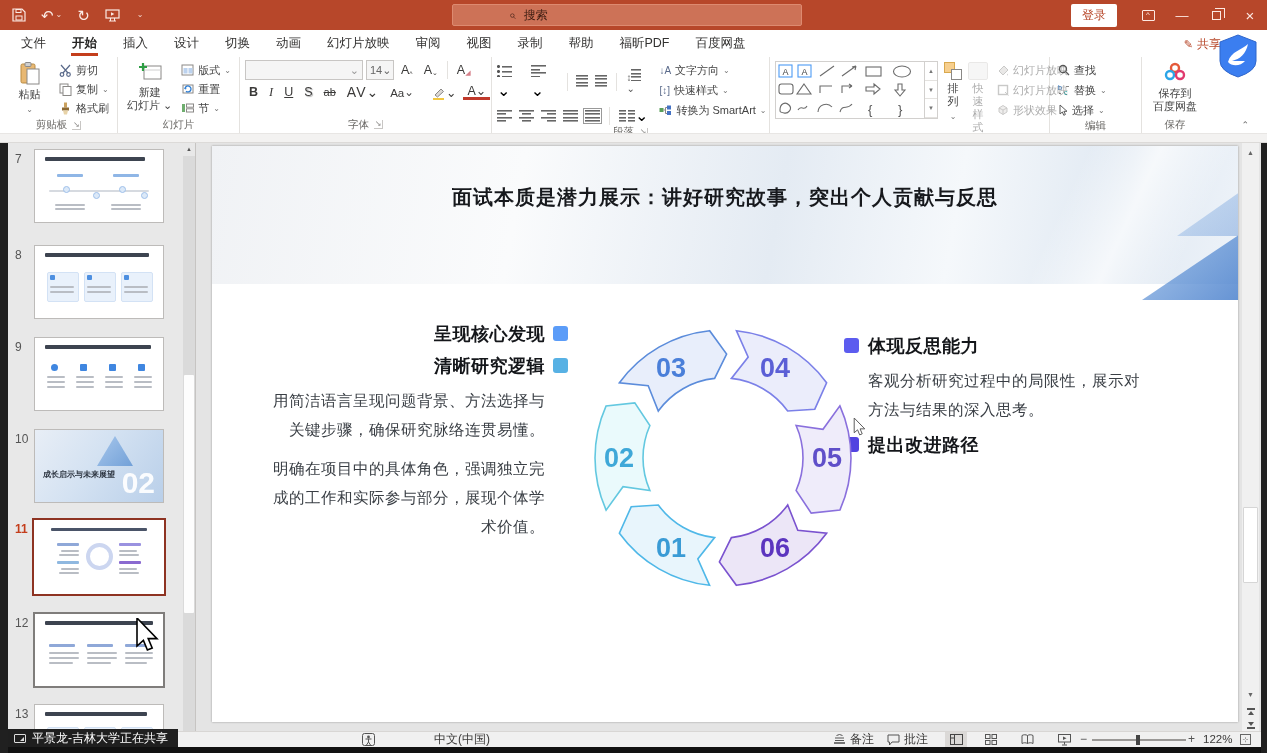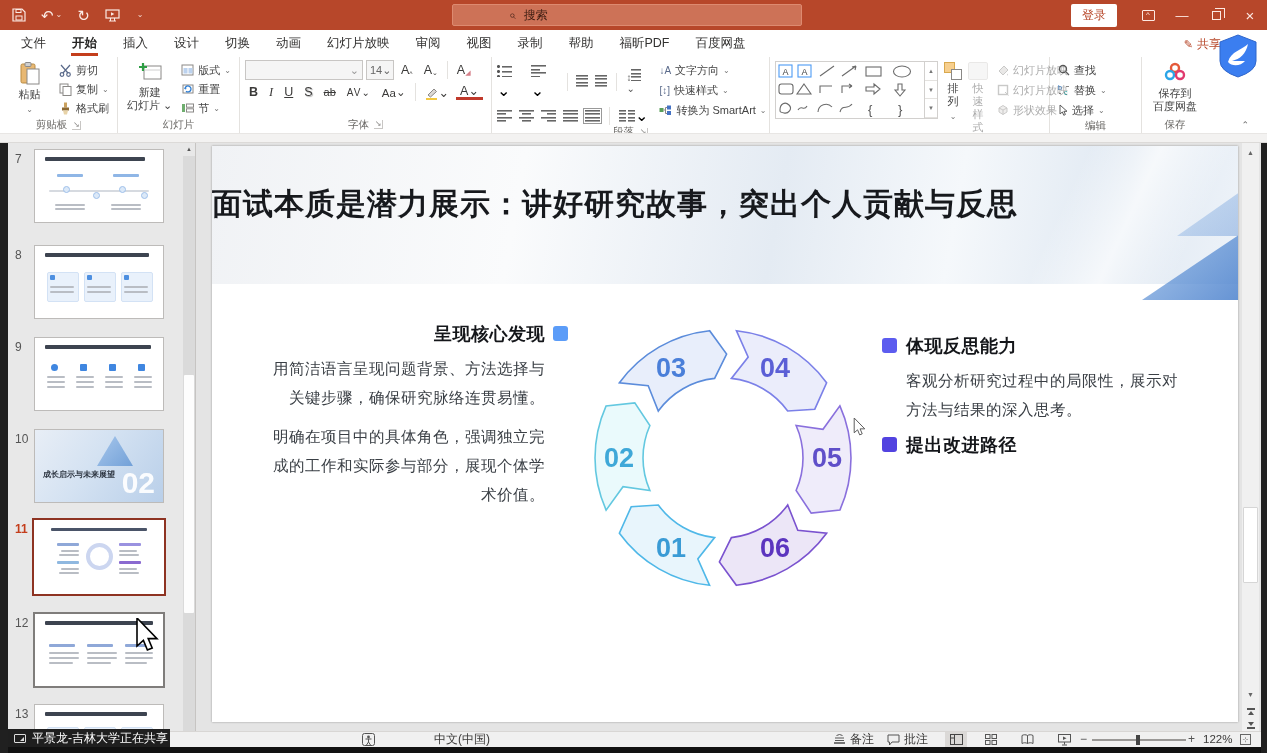--- a/index.html
+++ b/index.html
@@ -116,25 +116,25 @@
     background:linear-gradient(100deg,#f0f2f5 0%,#fafbfc 30%,#e4ebf3 55%,#f5f8fb 72%,#dfe8f2 88%,#eef3f9 100%); }
   .deco-tri { position:absolute; left:930px; top:84px; width:104px; height:70px;
     background:linear-gradient(135deg,rgba(125,170,225,.65),rgba(60,118,200,.8));
     clip-path:polygon(100% 0,100% 100%,0 100%); }
   .deco-tri2 { position:absolute; left:965px; top:34px; width:80px; height:56px;
     background:linear-gradient(135deg,rgba(150,190,235,.35),rgba(90,140,210,.45));
     clip-path:polygon(100% 0,100% 100%,0 100%); }
   .deco-stripe { position:absolute; left:820px; top:0; width:220px; height:150px;
     background:linear-gradient(115deg,transparent 20%,rgba(255,255,255,.7) 45%,transparent 70%); }
 
-  .slide-title { position:absolute; left:0; top:38px; width:100%; 
-    font-size:30px; font-weight:bold; color:#17191d; letter-spacing:1px; }
+  .slide-title { position:absolute; left:0; top:38px; width:100%; text-align:center;
+    font-size:20px; font-weight:bold; color:#17191d; letter-spacing:1px; }
 
   .lcol { position:absolute; left:57px; top:176px; width:276px; text-align:right; }
-  .rcol { position:absolute; left:694px; top:188px; width:286px; text-align:left; }
+  .rcol { position:absolute; left:656px; top:188px; width:286px; text-align:left; }
   .itm h3 { position:relative; font-size:18px; line-height:24px; color:#14161a; margin-bottom:8px; letter-spacing:.5px; }
   .itm p { font-size:15.5px; line-height:29px; color:#3a3f45; margin-bottom:10px; letter-spacing:.5px; }
   .rcol .itm p { margin-bottom:9px; }
   .sq { position:absolute; top:4px; width:15px; height:15px; border-radius:3px; }
   .lcol .sq { right:-23px; }
   .rcol .sq { left:-24px; }
   .cycle-svg { position:absolute; left:361px; top:162px; }
   .cycle-svg text { font-size:27px; font-weight:bold; font-family:"Liberation Sans","DejaVu Sans",sans-serif; }
 
   .cursor { position:absolute; z-index:40; }
@@ -147,21 +147,21 @@
   .navpair { position:absolute; left:0; width:17px; height:13px; display:flex; flex-direction:column;
     align-items:center; justify-content:center; gap:1px; }
   .tri-u { width:0; height:0; border-left:3.5px solid transparent; border-right:3.5px solid transparent; border-bottom:4px solid #555; }
   .tri-d { width:0; height:0; border-left:3.5px solid transparent; border-right:3.5px solid transparent; border-top:4px solid #555; }
   .navline { width:8px; height:1.5px; background:#555; }
 
   
   .statusbar { position:absolute; left:0; top:731px; width:100%; height:16px; background:#f0f0f0;
     border-top:1px solid #d8d6d4; font-size:12px; color:#444; }
   .toast { position:absolute; left:8px; top:-3px; height:19px; background:#1f1f1f; color:#fff;
-    display:flex; align-items:center; gap:6px; padding:0 2px 0 6px; font-size:12px; }
+    display:flex; align-items:center; gap:6px; padding:0 10px 0 6px; font-size:12px; }
   .toast .cast { width:12px; height:9px; border:1px solid #ddd; border-radius:1px; position:relative; }
   .toast .cast:after { content:""; position:absolute; right:1px; bottom:1px; width:0; height:0;
     border-left:4px solid transparent; border-bottom:4px solid #ddd; }
   .sb-item { position:absolute; top:0; height:15px; display:flex; align-items:center; gap:4px; color:#3b3a39; }
   .sb-ico { display:flex; align-items:center; }
   .view-btn { position:absolute; top:0; width:22px; height:15px; display:flex; align-items:center; justify-content:center; }
   .view-btn.sel { background:#dbd9d7; }
   .zoom-track { position:absolute; left:1092px; top:7px; width:94px; height:1.5px; background:#9a9896; }
   .zoom-handle { position:absolute; left:1136px; top:3px; width:4px; height:10px; background:#444; }
   .zoom-minus { position:absolute; left:1080px; top:0; font-size:12px; color:#555; }
@@ -350,21 +350,21 @@
           <span class="glyphbtn">A<sup style="font-size:7px">⌄</sup></span>
           <span class="vdiv"></span>
           <span class="glyphbtn">A<sub style="font-size:7px;color:#d6808a">◢</sub></span>
         </div>
         <div class="fontrow">
           <span class="glyphbtn" style="font-weight:bold">B</span>
           <span class="glyphbtn" style="font-style:italic;font-family:'Liberation Serif',serif">I</span>
           <span class="glyphbtn" style="text-decoration:underline">U</span>
           <span class="glyphbtn" style="text-shadow:1px 1px 1px #aaa">S</span>
           <span class="glyphbtn" style="text-decoration:line-through;font-size:11px">ab</span>
-          <span class="glyphbtn" style="font-size:10px;letter-spacing:1px">
+          <span class="glyphbtn" style="font-size:14px;letter-spacing:1px">
               <span>AV</span>
               <span class="caret2">⌄</span>
             </span>
           <span class="glyphbtn" style="font-size:11.5px">
               <span>Aa</span>
               <span class="caret2">⌄</span>
             </span>
           <span class="vdiv"></span>
           <span class="glyphbtn">
             <svg width="14" height="13" viewBox="0 0 14 13">
@@ -706,20 +706,21 @@
         <div class="deco-tri2"></div>
         <div class="deco-tri"></div>
 
         <h1 class="slide-title">面试本质是潜力展示：讲好研究故事，突出个人贡献与反思</h1>
 
         <div class="lcol">
           <div class="itm">
             <h3><span>呈现核心发现</span><span class="sq" style="background: rgb(91, 156, 248);"></span></h3>
           </div>
           <div class="itm">
+            <h3><span>清晰研究逻辑</span><span class="sq" style="background: rgb(87, 177, 228);"></span></h3>
             <p>用简洁语言呈现问题背景、方法选择与关键步骤，确保研究脉络连贯易懂。</p>
           </div>
           <div class="itm">
             <p>明确在项目中的具体角色，强调独立完成的工作和实际参与部分，展现个体学术价值。</p>
           </div>
         </div>
 
         <div class="rcol">
           <div class="itm">
             <h3><span class="sq" style="background: rgb(92, 92, 239);"></span><span>体现反思能力</span></h3>

